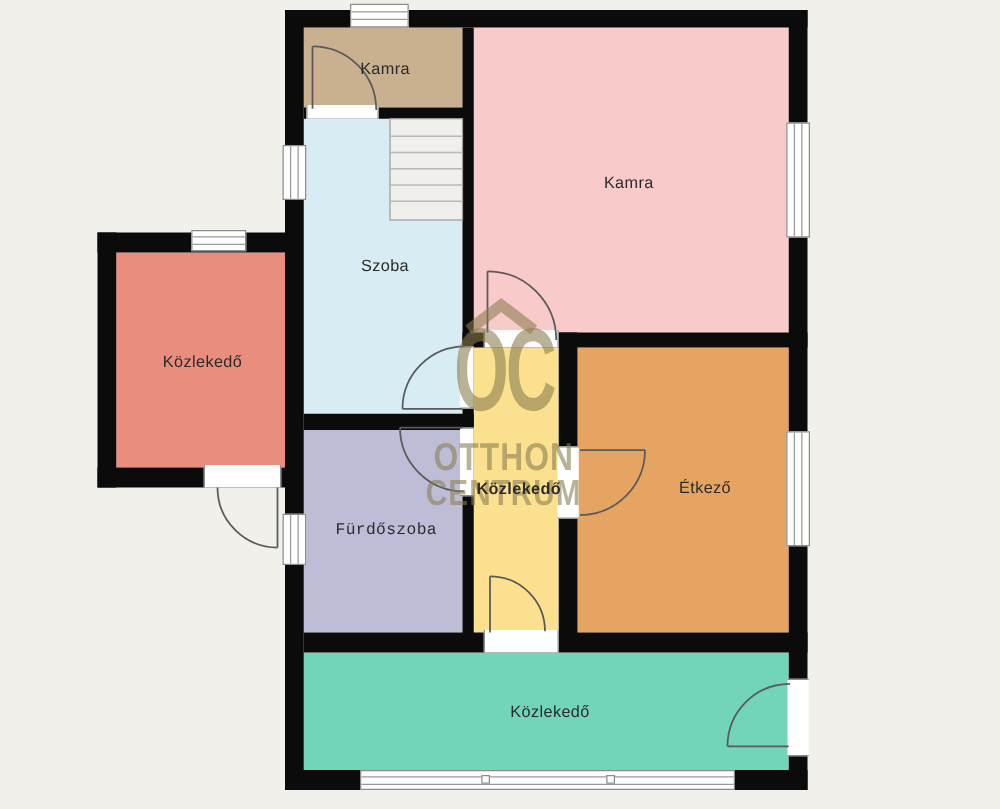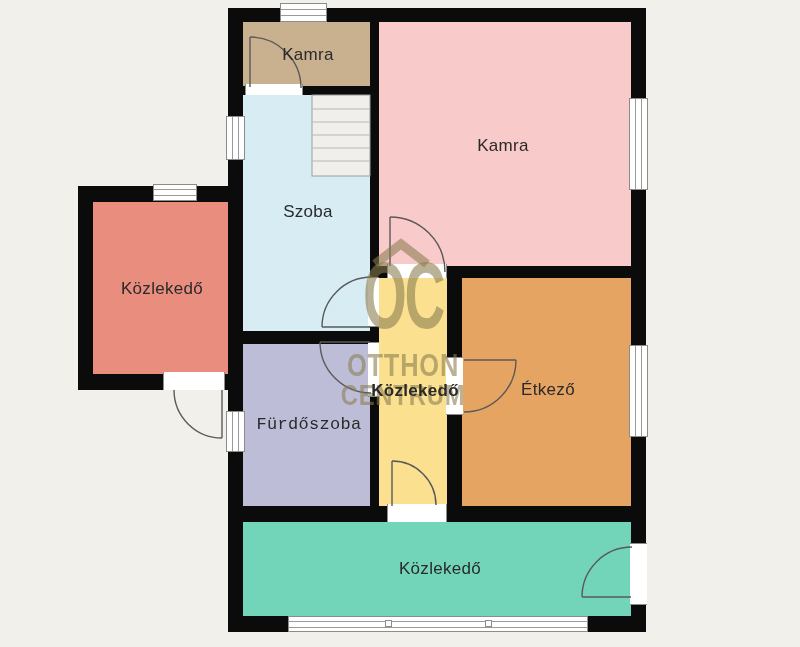--- a/index.html
+++ b/index.html
@@ -6,21 +6,21 @@
   .canvas{
     position:relative;width:800px;height:647px;overflow:hidden;
     background:#f2f0eb;
     font-family:"Liberation Sans", sans-serif;
   }
   .abs{position:absolute;box-sizing:border-box;}
   .wall{background:#0b0b0b;}
   .room{}
   .room-label{
     position:absolute;transform:translate(-50%,-50%);
-    font-size:17px;color:#2a2a2a;letter-spacing:.3px;white-space:nowrap;
+    font-size:13px;color:#2a2a2a;letter-spacing:.3px;white-space:nowrap;
   }
   .window{background:#ffffff;border:1px solid #8c8c8c;display:flex;align-items:center;justify-content:center;}
   .window.h .pane{width:100%;height:7px;border-top:1px solid #9a9a9a;border-bottom:1px solid #9a9a9a;box-sizing:border-box;}
   .window.v .pane{height:100%;width:7px;border-left:1px solid #9a9a9a;border-right:1px solid #9a9a9a;box-sizing:border-box;}
   .doorframe{background:#ffffff;}
   .doorframe.h{border-left:1px solid #8c8c8c;border-right:1px solid #8c8c8c;}
   .doorframe.v{border-top:1px solid #8c8c8c;border-bottom:1px solid #8c8c8c;}
   .mullion{background:#fff;border:1px solid #8c8c8c;width:7px;height:7px;}
   svg.overlay{position:absolute;left:0;top:0;pointer-events:none;}
   .watermark-line{
@@ -148,16 +148,16 @@
   <div class="watermark-line wm-oc">OC</div>
   <div class="watermark-line wm-otthon">OTTHON</div>
   <div class="watermark-line wm-centrum">CENTRUM</div>
 
   <span class="room-label" style="left:308px;top:55px;">Kamra</span>
   <span class="room-label" style="left:503px;top:146px;">Kamra</span>
   <span class="room-label" style="left:308px;top:212px;">Szoba</span>
   <span class="room-label" style="left:162px;top:289px;">Közlekedő</span>
   <span class="room-label" style="left:309px;top:424px;font-family:Liberation Mono, monospace;">Fürdőszoba</span>
   <span class="room-label" style="left:415px;top:391px;font-weight:bold;">Közlekedő</span>
-  <span class="room-label" style="left:548px;top:390px;">Étkező</span>
+  <span class="room-label" style="left:564px;top:390px;">Étkező</span>
   <span class="room-label" style="left:440px;top:569px;">Közlekedő</span>
 
 </div>
 
 </body></html>

